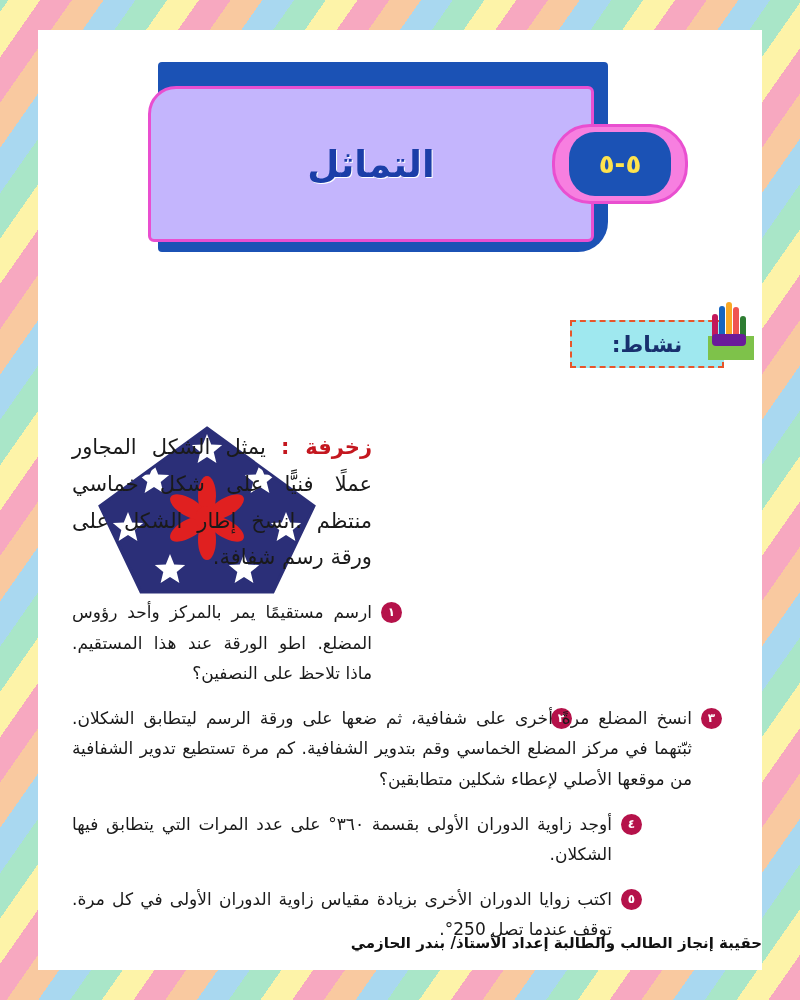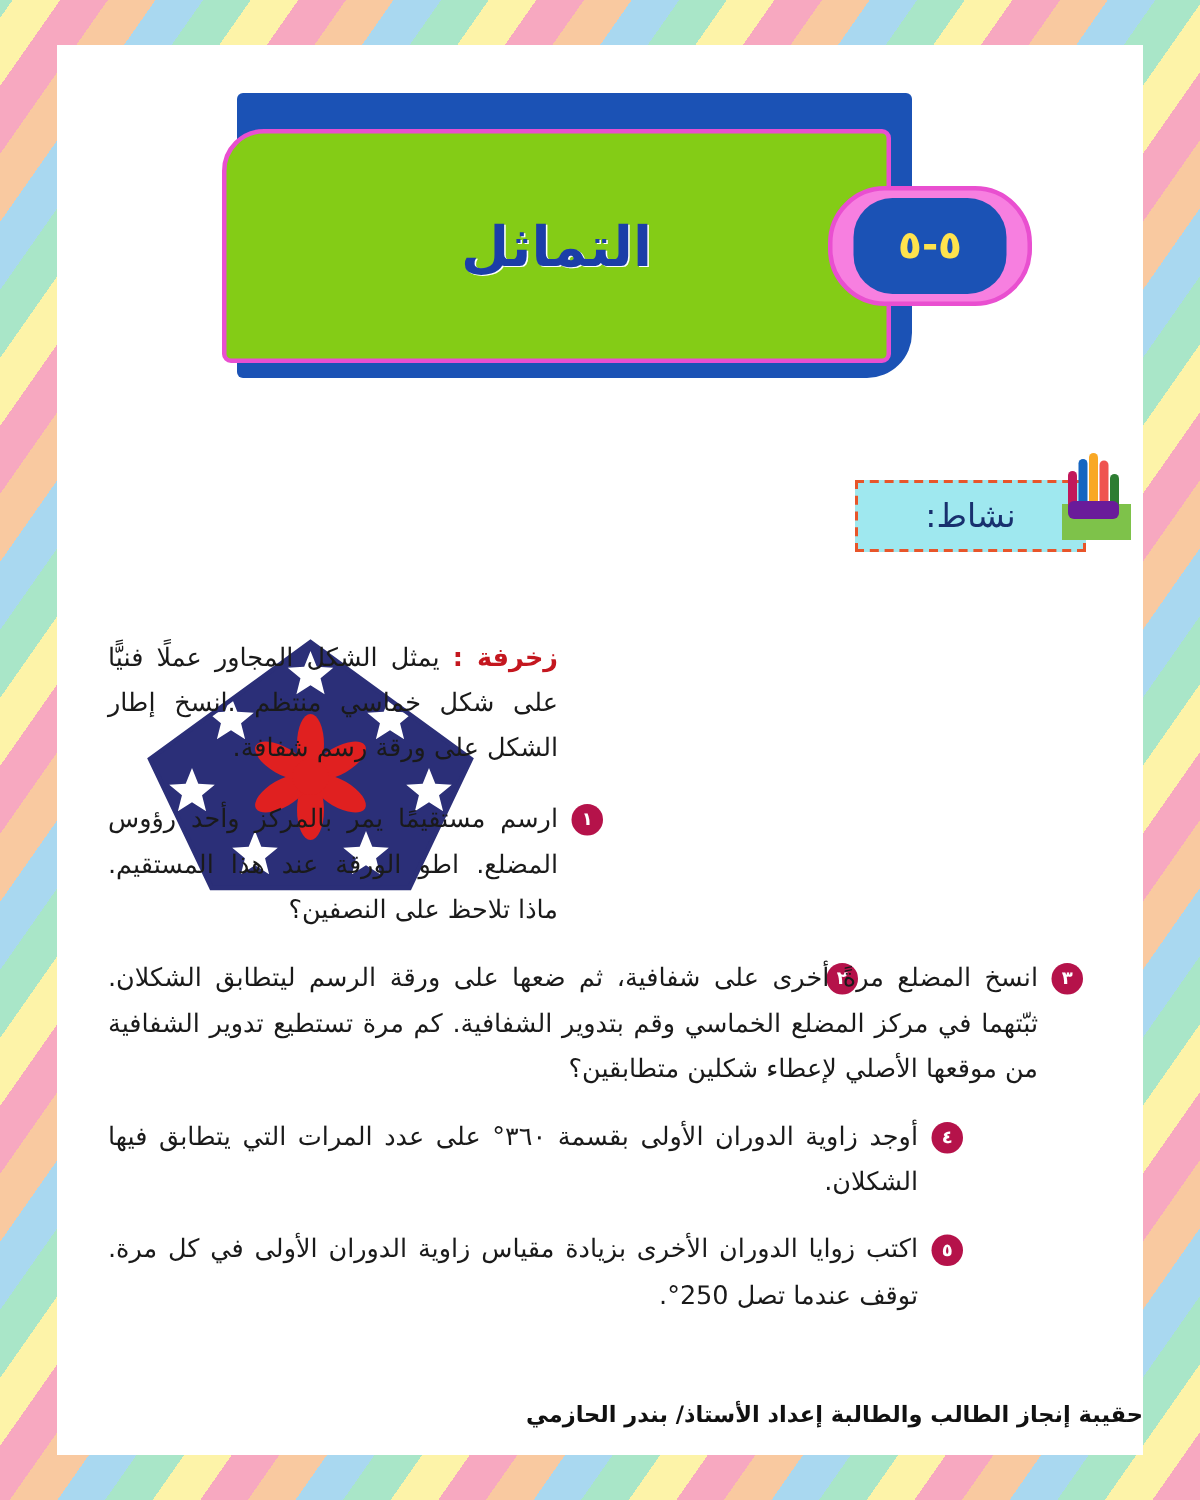--- a/index.html
+++ b/index.html
@@ -56,21 +56,21 @@
     height: 190px;
     background: #1b52b5;
     border-radius: 4px 4px 30px 4px;
   }
   #banner-pink {
     position: absolute;
     left: 0px;
     top: 28px;
     width: 440px;
     height: 150px;
-    background: #84cc16;
+    background: #c4b5fd;
     border: 3px solid #e94fd0;
     border-radius: 28px 6px 6px 6px;
     display: flex;
     align-items: center;
     justify-content: center;
   }
   #banner-title {
     color: #1b3ea8;
     font-size: 37px;
     font-weight: bold;
@@ -119,21 +119,21 @@
     height: 44px;
     background: #9fe8ef;
     border: 2px dashed #e8552a;
     display: flex;
     align-items: center;
     justify-content: center;
   }
   #activity-label {
     color: #18306e;
     font-size: 22px;
-    font-weight: normal;
+    font-weight: bold;
   }
   #hand-icon {
     position: absolute;
     right: 0px;
     top: 0px;
     width: 46px;
     height: 58px;
   }
 
   
@@ -151,21 +151,21 @@
     right: 30px;
     top: 378px;
     width: 660px;
     direction: rtl;
     text-align: right;
     color: #1a1a1a;
   }
   .intro {
     width: 300px;
     margin-right: 360px;
-    font-size: 17px;
+    font-size: 21px;
     line-height: 1.75;
     text-align: justify;
   }
   .intro .kw {
     color: #c4171f;
     font-weight: bold;
   }
   .qlist {
     margin: 10px 0 0 0;
     padding: 0;

